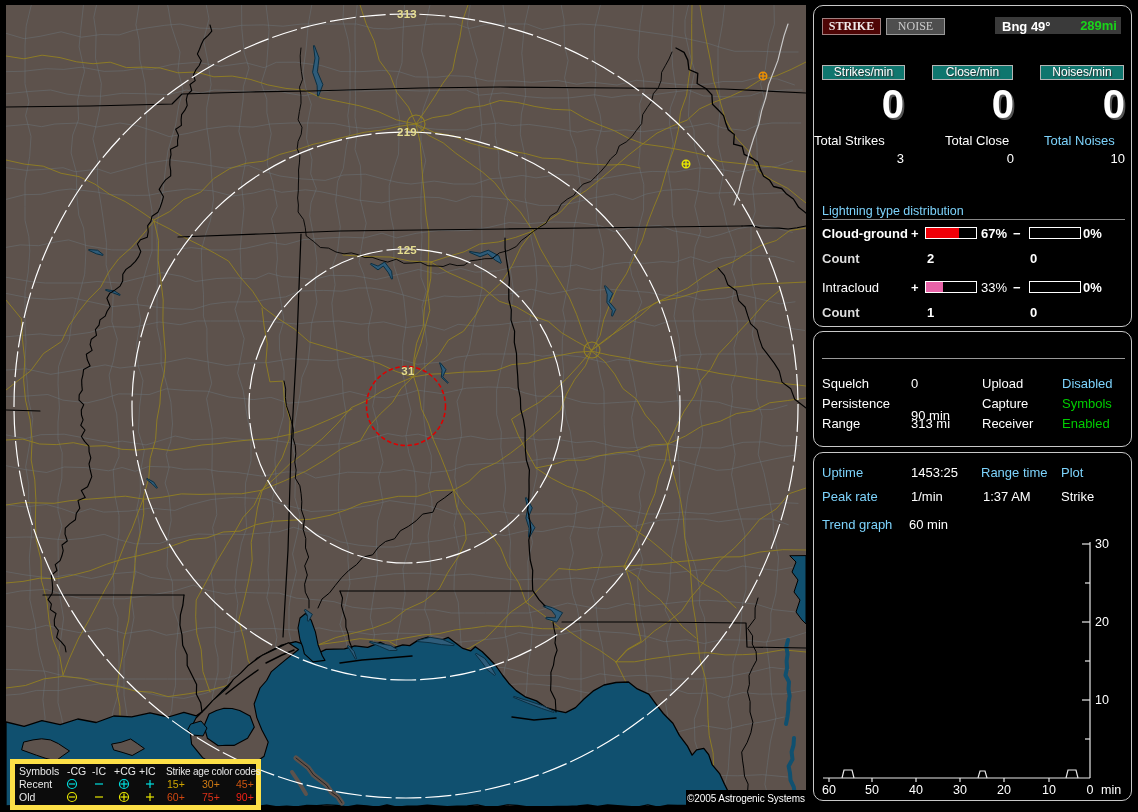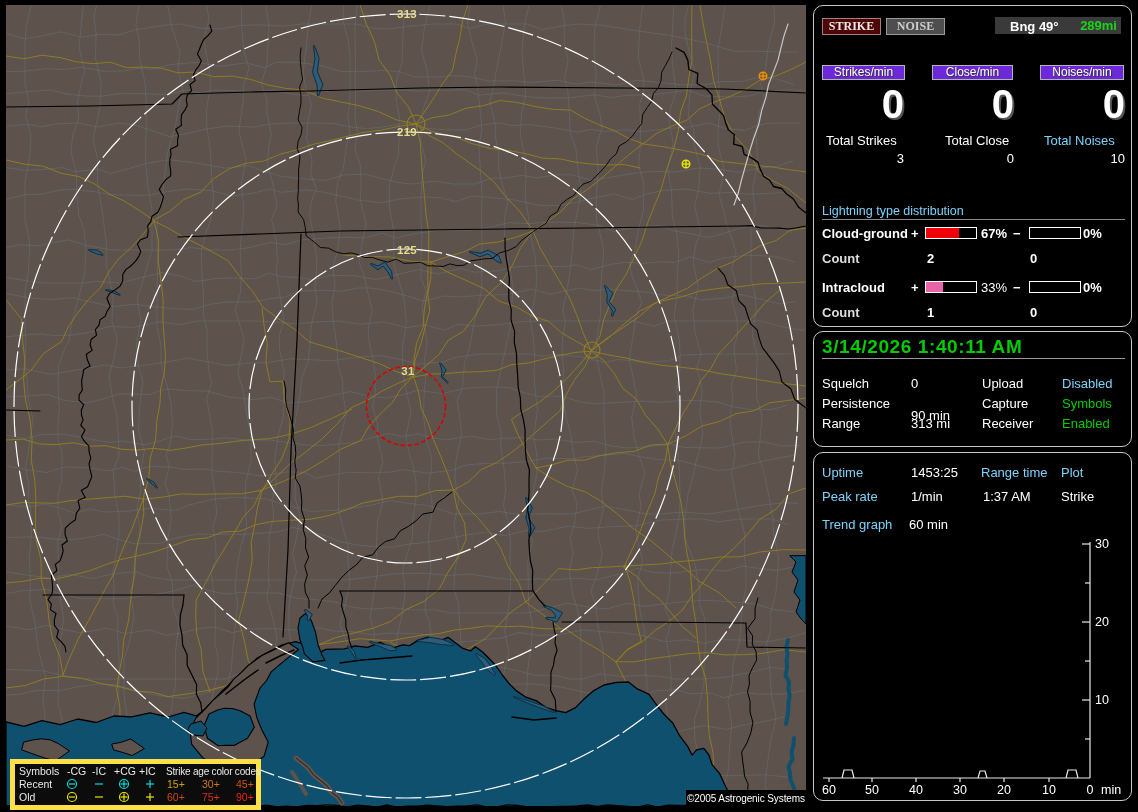--- a/index.html
+++ b/index.html
@@ -1,18 +1,18 @@
 <!DOCTYPE html>
 <html><head><meta charset="utf-8"><style>
 html,body{margin:0;padding:0;background:#000;width:1138px;height:812px;overflow:hidden}
 body{position:relative;font-family:"Liberation Sans",sans-serif;-webkit-font-smoothing:antialiased}
 .ab{position:absolute;white-space:nowrap}
 .box{position:absolute;left:813px;width:317px;background:#000;border:1px solid #c8c8c8;border-radius:10px}
 .g{color:#7dd3fc} .w{color:#fff} .gr{color:#00cc00}
-.btn{position:absolute;background:#6d28d9;border:1px solid #b4b4b4;color:#fff;font-size:12px;text-align:center;line-height:13px;text-shadow:1px 1px 1px #333}
+.btn{position:absolute;background:#0f766e;border:1px solid #b4b4b4;color:#fff;font-size:12px;text-align:center;line-height:13px;text-shadow:1px 1px 1px #333}
 .t13{font-size:13px;color:#fff}
 .bar{position:absolute;width:50px;height:10px;border:1px solid #fff;background:#000}
 .bar>div{height:10px}
 </style></head><body>
 <svg style="position:absolute;left:6px;top:5px" width="800" height="801" viewBox="6 5 800 801">
     <rect x="6" y="5" width="800" height="801" fill="#5d524c"></rect>
     <g>
       <polyline points="31.3,5.0 26.2,26.1 25.0,45.6 25.1,58.4 25.0,71.0 25.0,83.9 28.9,101.9 25.6,115.6 31.0,136.4 29.7,156.5 25.0,182.1 25.0,206.2 25.0,220.2 28.8,236.5 29.8,251.0 28.2,272.0 25.0,291.6 25.0,304.5 25.0,326.0 26.0,342.4 25.0,360.7 27.4,383.9 28.3,399.3 32.8,418.6 30.2,440.8 25.7,466.6 28.7,484.4 28.6,498.5 30.6,511.1 31.5,533.8 29.3,558.1 30.4,579.8 29.9,599.9 35.2,623.7 37.2,642.3 39.6,655.2 45.5,676.2 42.9,699.7 45.0,717.1 44.5,729.4 39.9,743.8 43.1,756.6 40.1,770.4 44.5,787.9 43.9,801.0" fill="none" stroke="#6e7a81" stroke-width="1" stroke-linejoin="miter" stroke-linecap="round" stroke-opacity="0.42"></polyline>
       <polyline points="83.5,5.0 80.8,29.1 79.1,46.9 84.6,71.3 80.8,85.4 77.6,100.6 78.6,119.4 72.7,135.1 71.1,153.0 76.5,172.9 76.7,194.6 78.8,215.2 83.6,228.0 86.0,250.9 84.7,274.1 80.0,291.7 74.7,312.5 71.2,325.5 69.3,339.8 63.3,352.5 58.5,366.6 58.0,383.7 59.4,407.9 58.0,422.0 58.0,438.9 62.2,452.6 61.8,478.5 58.0,497.3 58.0,510.7 61.9,526.4 58.0,540.7 58.3,566.0 58.9,580.0 59.2,592.4 63.6,618.1 60.7,639.9 58.0,657.0 58.4,679.8 58.0,702.7 61.7,717.8 66.0,743.6 69.8,766.9 66.5,789.3" fill="none" stroke="#6e7a81" stroke-width="1" stroke-linejoin="miter" stroke-linecap="round" stroke-opacity="0.42"></polyline>
       <polyline points="96.5,5.0 93.8,17.4 96.1,33.0 95.5,58.4 101.3,83.5 99.7,108.9 96.4,124.0 92.9,138.7 97.7,159.5 97.5,183.2 101.0,204.4 103.0,217.6 106.4,242.3 106.1,264.8 109.6,279.3 113.2,296.0 111.9,321.6 117.3,339.2 113.3,361.3 109.1,375.1 112.8,399.8 116.7,413.8 118.6,439.6 119.0,456.5 113.2,470.3 115.0,495.9 119.0,515.3 119.0,533.3 115.5,556.9 113.0,572.4 114.1,587.8 113.1,603.4 118.0,617.3 117.5,634.2 119.0,654.4 119.0,672.3 119.0,691.3 113.2,710.6 109.4,728.8 113.0,740.8 112.7,755.2 113.4,777.4 113.6,794.0" fill="none" stroke="#6e7a81" stroke-width="1" stroke-linejoin="miter" stroke-linecap="round" stroke-opacity="0.42"></polyline>
@@ -225,67 +225,66 @@
  <div class="ab" style="left:221px;top:14px;color:#cd5510">45+</div>
  <div class="ab" style="left:152px;top:27px;color:#cf4710">60+</div>
  <div class="ab" style="left:187px;top:27px;color:#da3018">75+</div>
  <div class="ab" style="left:221px;top:27px;color:#ee2015">90+</div>
 </div>
 
 <div class="ab" style="left:686px;top:790px;width:120px;height:17px;background:#000;color:#fff;font-size:10px;line-height:17px;text-align:center;letter-spacing:-0.1px">©2005 Astrogenic Systems</div>
 
 <div class="box" style="top:5px;height:320px">
  <div class="ab" style="left:8px;top:12px;width:57px;height:15px;background:#4e0505;border:1px solid #a08080;color:#f0e8e8;font-family:'Liberation Serif',serif;font-weight:bold;font-size:12px;text-align:center;line-height:15px">STRIKE</div>
- <div class="ab" style="left:72px;top:12px;width:57px;height:15px;background:#4e4e4e;border:1px solid #999;color:#ccc;font-family:'Liberation Serif',serif;font-weight:bold;font-size:12px;text-align:center;line-height:15px">NOISE</div>
+ <div class="ab" style="left:72px;top:12px;width:57px;height:15px;background:#4e4e4e;border:1px solid #999;color:#ccc;font-family:'Liberation Serif',serif;font-weight:normal;font-size:12px;text-align:center;line-height:15px">NOISE</div>
  <div class="ab" style="left:181px;top:11px;width:126px;height:17px;background:#3a3a3a;line-height:17px">
-   <span style="color:#fff;font-weight:bold;font-size:13px;padding-left:15px">Bng 49°</span>
+   <span style="color:#fff;font-weight:bold;font-size:13px;padding-left:7px">Bng 49°</span>
    <span style="color:#19d419;font-weight:bold;font-size:13px;float:right;padding-right:4px">289mi</span>
  </div>
  <div class="btn" style="left:8px;top:59px;width:81px;height:13px">Strikes/min</div>
  <div class="btn" style="left:118px;top:59px;width:79px;height:13px">Close/min</div>
  <div class="btn" style="left:226px;top:59px;width:82px;height:13px">Noises/min</div>
  <div class="ab w" style="left:0;top:76px;width:90px;text-align:right;font-size:40px;font-weight:bold;text-shadow:2px 2px 0 #555">0</div>
  <div class="ab w" style="left:110px;top:76px;width:90px;text-align:right;font-size:40px;font-weight:bold;text-shadow:2px 2px 0 #555">0</div>
  <div class="ab w" style="left:220px;top:76px;width:91px;text-align:right;font-size:40px;font-weight:bold;text-shadow:2px 2px 0 #555">0</div>
- <div class="ab t13" style="left:12px;top:127px">Total Strikes</div>
+ <div class="ab t13" style="left:0;top:127px">Total Strikes</div>
  <div class="ab t13" style="left:131px;top:127px">Total Close</div>
  <div class="ab g" style="left:230px;top:127px;font-size:13px">Total Noises</div>
  <div class="ab t13" style="left:0;top:145px;width:90px;text-align:right">3</div>
  <div class="ab t13" style="left:110px;top:145px;width:90px;text-align:right">0</div>
  <div class="ab t13" style="left:220px;top:145px;width:91px;text-align:right">10</div>
  <div class="ab g" style="left:8px;top:198px;font-size:12.5px">Lightning type distribution</div>
  <div class="ab" style="left:8px;top:213px;width:303px;border-top:1px solid #888"></div>
  <div class="ab w" style="left:8px;top:220px;font-size:13px;font-weight:bold">Cloud-ground</div>
  <div class="ab w" style="left:97px;top:220px;font-size:13px;font-weight:bold">+</div>
  <div class="bar" style="left:111px;top:221px">
       <div style="width:33px;background:#f00008"></div>
     </div>
  <div class="ab w" style="left:167px;top:220px;font-size:13px;font-weight:bold">67%</div>
  <div class="ab w" style="left:199px;top:220px;font-size:13px;font-weight:bold">−</div>
  <div class="bar" style="left:215px;top:221px"></div>
  <div class="ab w" style="left:269px;top:220px;font-size:13px;font-weight:bold">0%</div>
  <div class="ab" style="left:8px;top:245px;font-size:13px;font-weight:bold;color:#ddd">Count</div>
  <div class="ab w" style="left:113px;top:245px;font-size:13px;font-weight:bold">2</div>
  <div class="ab w" style="left:216px;top:245px;font-size:13px;font-weight:bold">0</div>
- <div class="ab w" style="left:8px;top:274px;font-size:13px;font-weight:bold">Intracloud</div>
+ <div class="ab w" style="left:8px;top:274px;font-size:13px;font-weight:normal">Intracloud</div>
  <div class="ab w" style="left:97px;top:274px;font-size:13px;font-weight:bold">+</div>
  <div class="bar" style="left:111px;top:275px">
       <div style="width:17px;background:#e863a8"></div>
     </div>
  <div class="ab w" style="left:167px;top:274px;font-size:13px;font-weight:normal">33%</div>
  <div class="ab w" style="left:199px;top:274px;font-size:13px;font-weight:bold">−</div>
  <div class="bar" style="left:215px;top:275px"></div>
  <div class="ab w" style="left:269px;top:274px;font-size:13px;font-weight:bold">0%</div>
  <div class="ab" style="left:8px;top:299px;font-size:13px;font-weight:bold;color:#ddd">Count</div>
  <div class="ab w" style="left:113px;top:299px;font-size:13px;font-weight:bold">1</div>
  <div class="ab w" style="left:216px;top:299px;font-size:13px;font-weight:bold">0</div>
 </div>
 
 <div class="box" style="top:331px;height:114px">
- <div class="ab gr" style="left:8px;top:4px;font-size:19px;font-weight:bold;letter-spacing:0.6px">3/14/2026 1:40:11 AM</div>
  <div class="ab" style="left:8px;top:26px;width:303px;border-top:1px solid #999"></div>
  <div class="ab t13" style="left:8px;top:44px">Squelch</div>
  <div class="ab t13" style="left:97px;top:44px">0</div>
  <div class="ab t13" style="left:168px;top:44px">Upload</div>
  <div class="ab g" style="left:248px;top:44px;font-size:13px">Disabled</div>
  <div class="ab t13" style="left:8px;top:64px">Persistence</div>
  <div class="ab t13" style="left:97px;top:76px">90 min</div>
  <div class="ab t13" style="left:168px;top:64px">Capture</div>
  <div class="ab gr" style="left:248px;top:64px;font-size:13px">Symbols</div>
  <div class="ab t13" style="left:8px;top:84px">Range</div>

